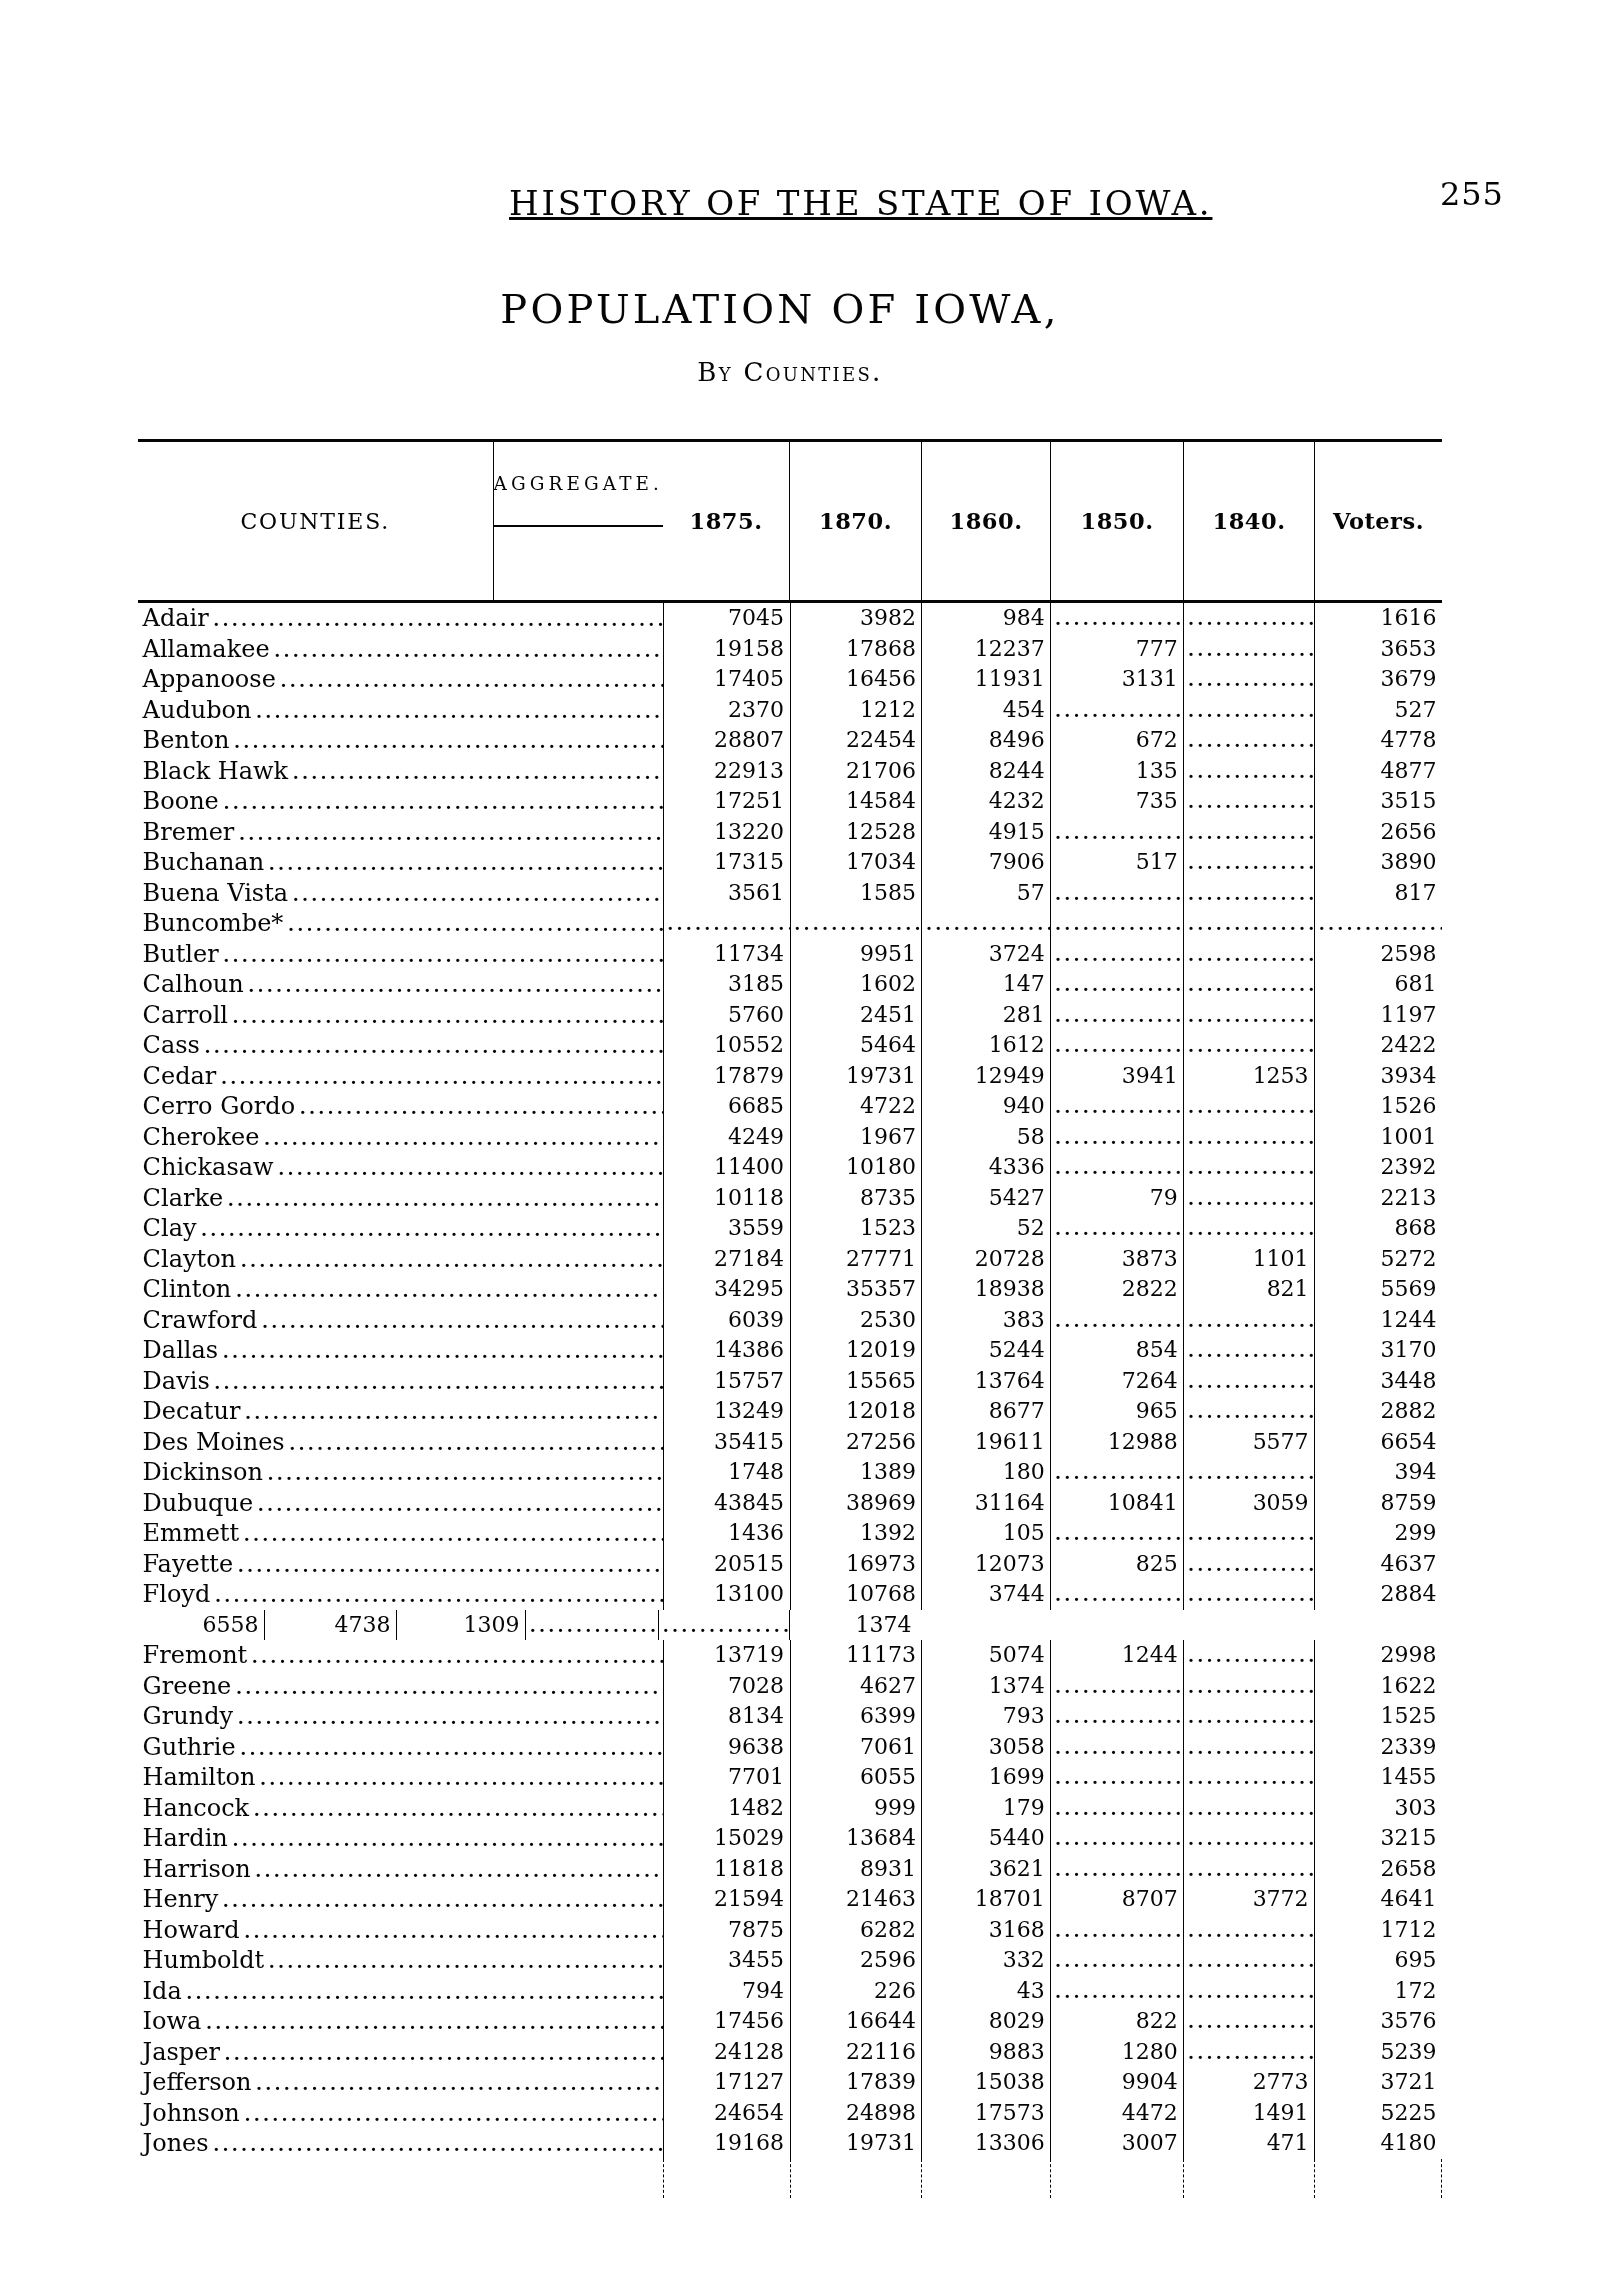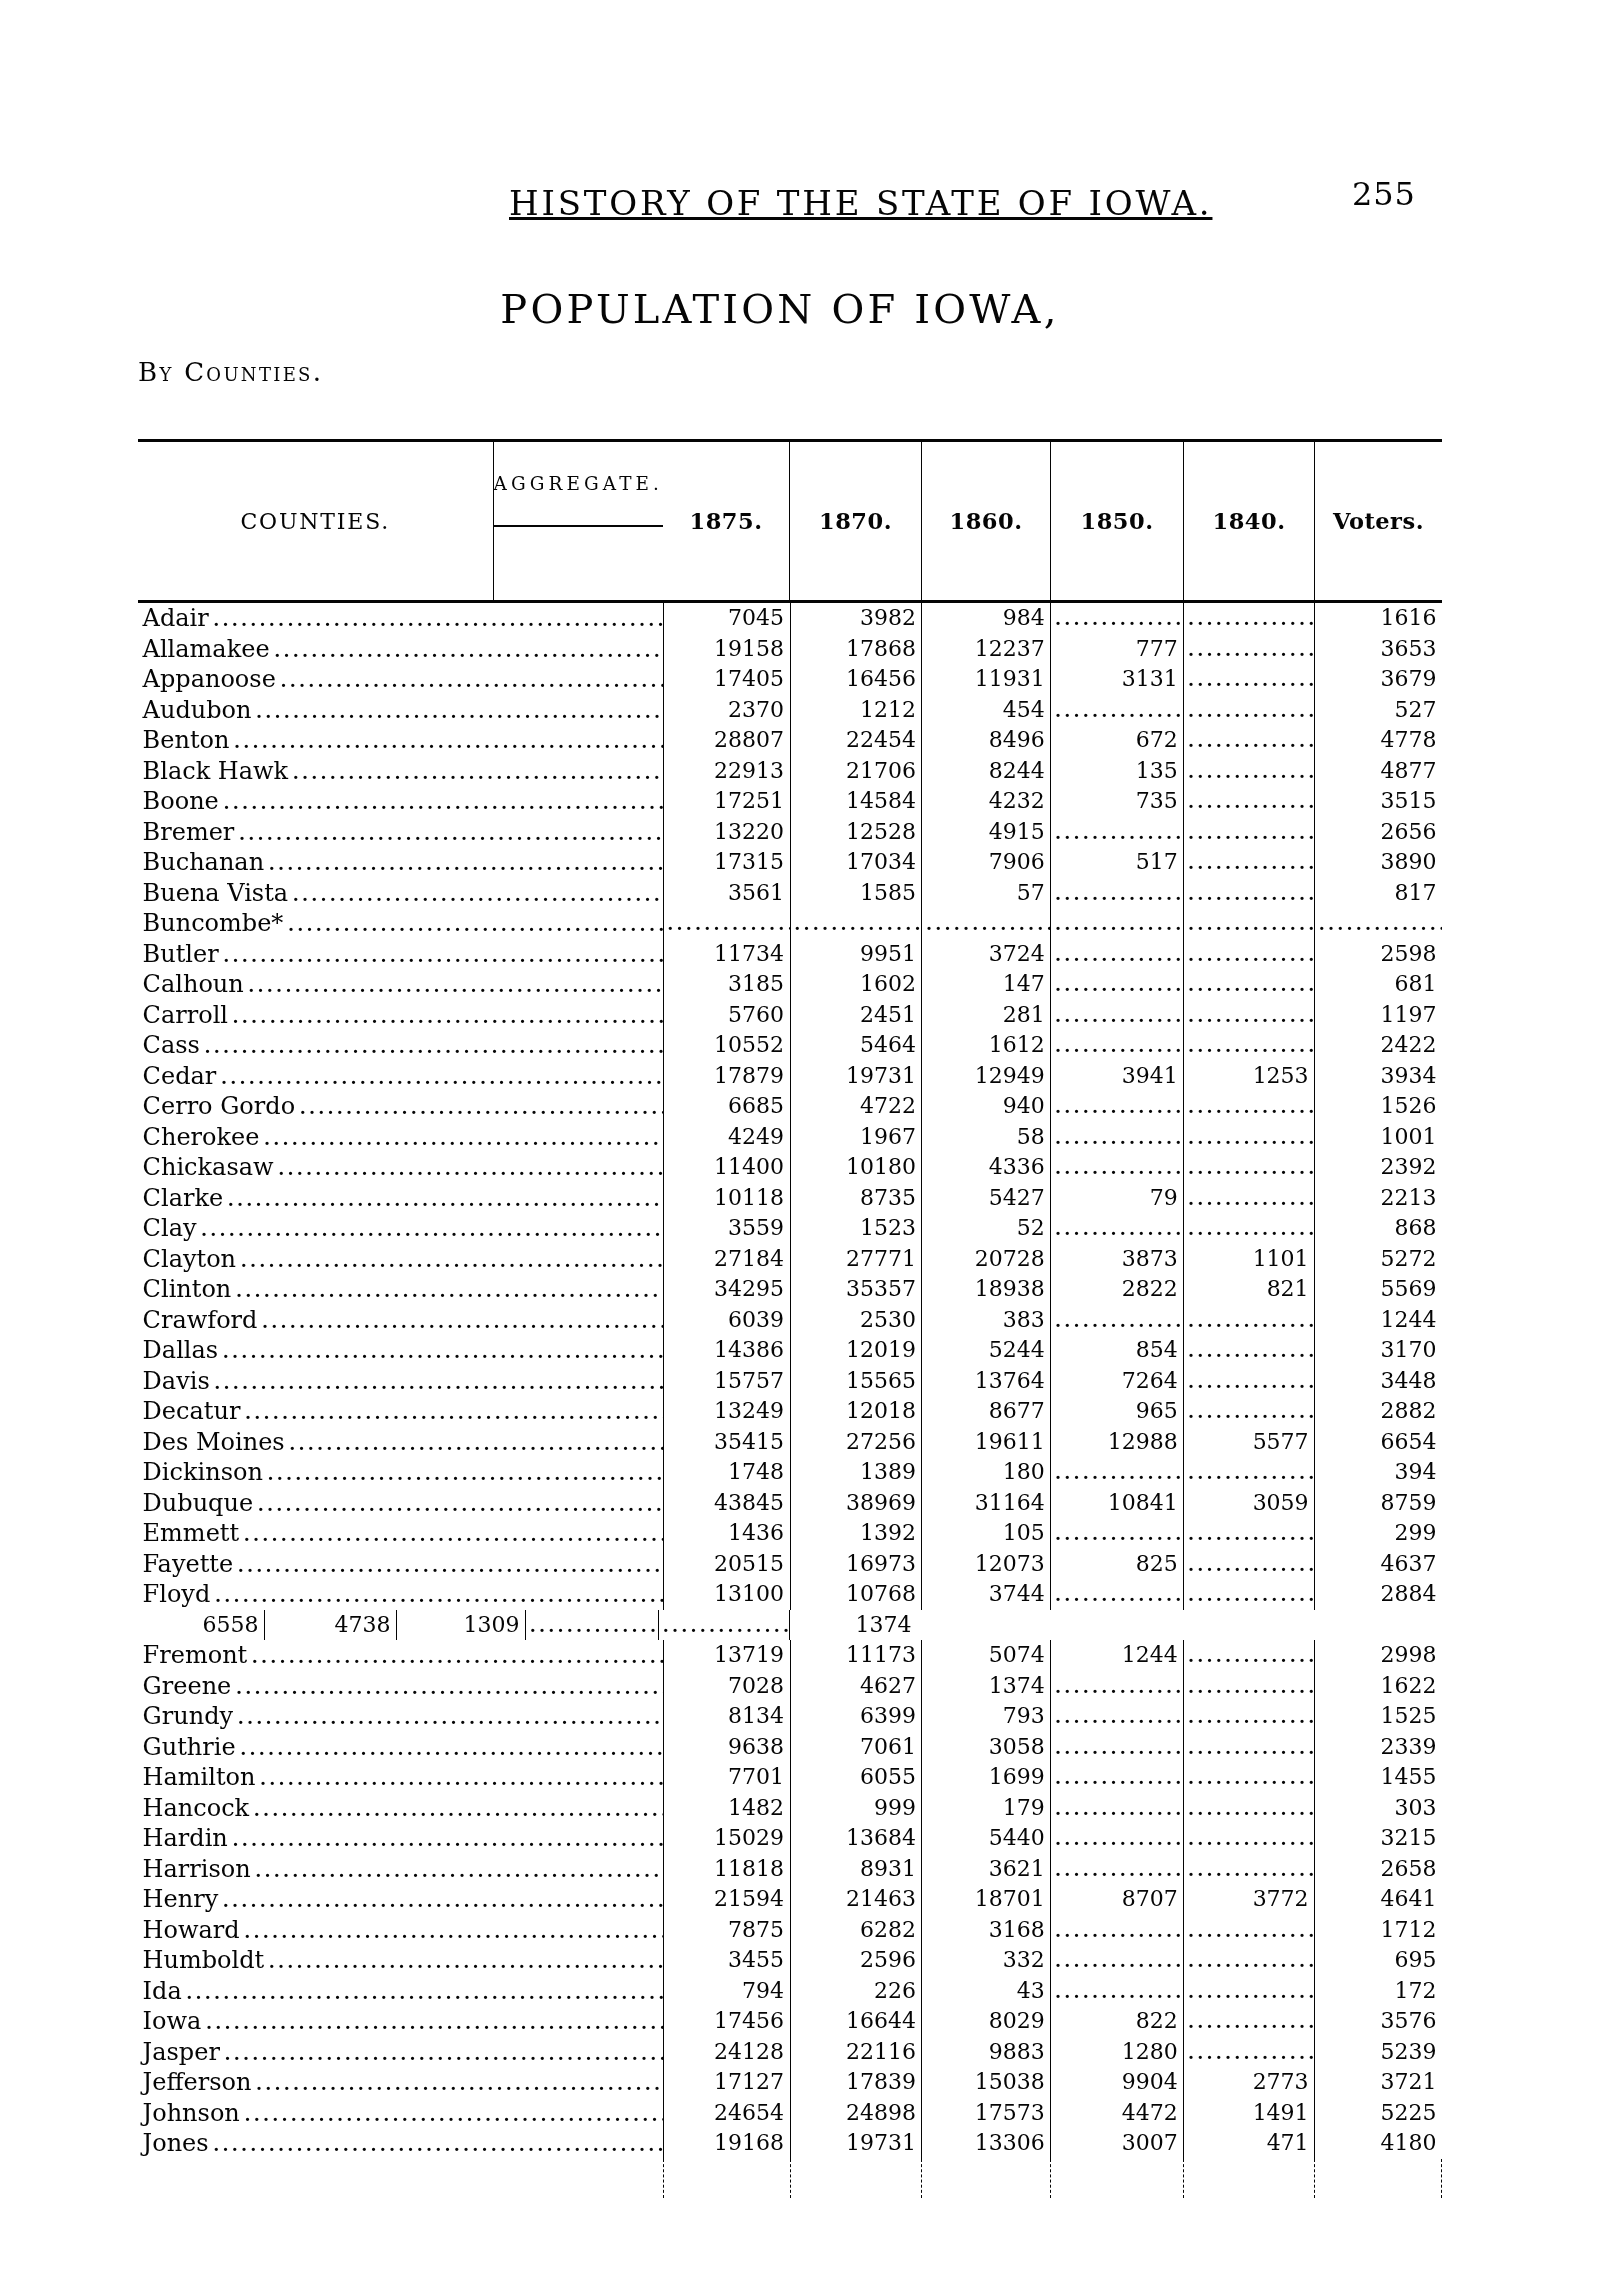--- a/index.html
+++ b/index.html
@@ -2,24 +2,24 @@
 <html style="font-size:7.3px"><head>
 <meta charset="utf-8">
 <style>
   html,body { margin:0; padding:0; background:#e8e8e4; }
   .page {
     position:relative; width:1616px; height:2494px; background:#ffffff;
     font-family:"DejaVu Serif", serif; color:#050505; overflow:hidden;
   }
   
   .running-header { position:absolute; top:183px; left:509px; font-size:34px; letter-spacing:2.8px; white-space:nowrap;text-decoration:underline; }
-  .page-number   { position:absolute; top:175px; left:1352px; font-size:32px; letter-spacing:0.9px; }
+  .page-number   { position:absolute; top:175px; left:1440px; font-size:32px; letter-spacing:0.9px; }
   
   .title    { position:absolute; top:286px; left:128px; width:1304px; text-align:center; font-size:40px; letter-spacing:3.2px; white-space:nowrap; }
-  .subtitle { position:absolute; top:357px; left:138px; width:1304px; text-align:left; font-size:26px; font-variant:small-caps; letter-spacing:2.3px; }
+  .subtitle { position:absolute; top:357px; left:138px; width:1304px; text-align:center; font-size:26px; font-variant:small-caps; letter-spacing:2.3px; }
 
   
   .ptable { position:absolute; left:138px; top:439px; width:1304px; border-top:3.7px solid #050505; }
   .thead  { display:flex; height:158px; border-bottom:3.7px solid #050505; }
   .counties-cell {
     width:526px; box-sizing:border-box; border-right:1.8px solid #050505;
     display:flex; align-items:center; justify-content:center;
     font-size:22px; letter-spacing:1.8px;
   }
   .agg-cell  { flex:1; display:flex; }

